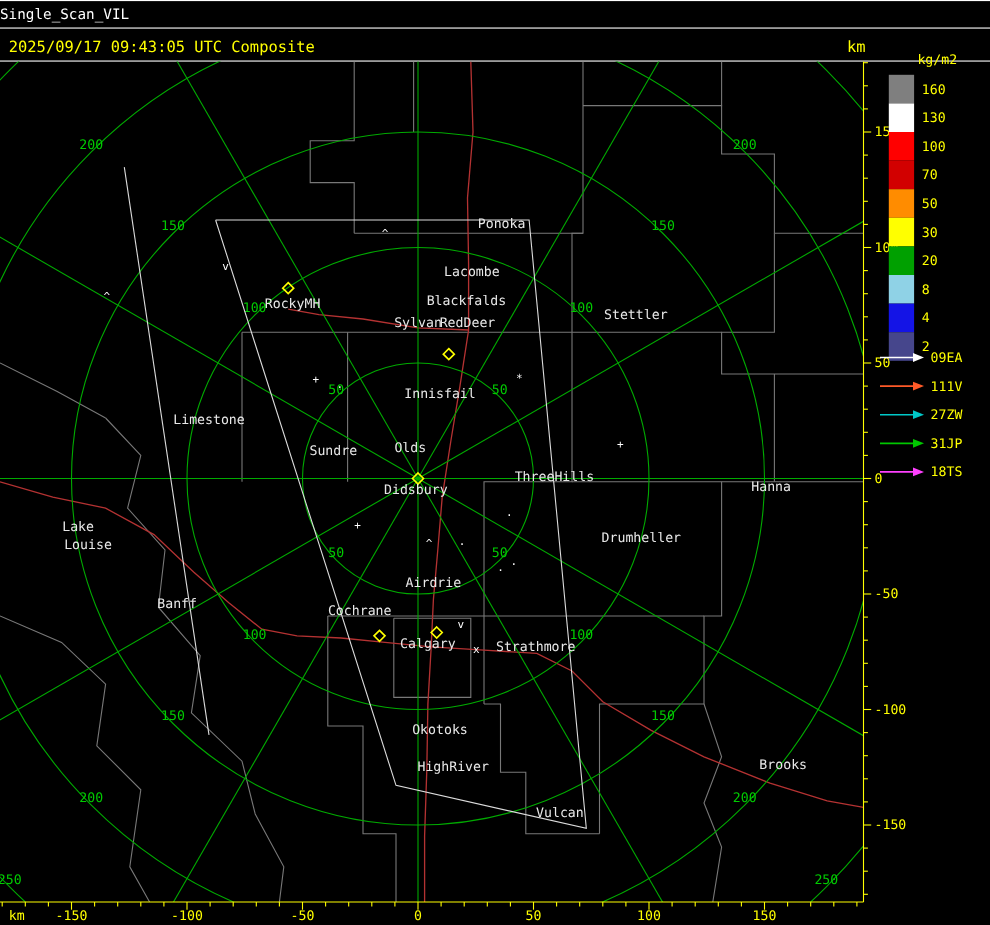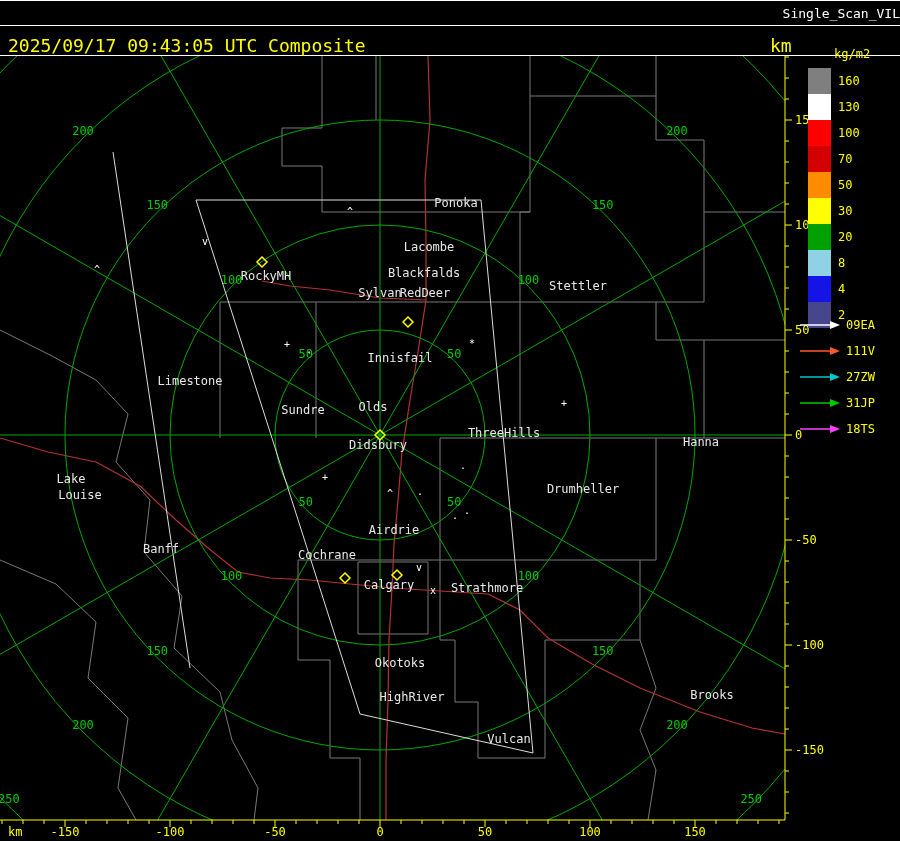--- a/index.html
+++ b/index.html
@@ -1,23 +1,23 @@
 <!DOCTYPE html>
 <html><head>
 <meta charset="utf-8">
 <style>
   html,body{margin:0;padding:0;background:#000;}
   .screen{position:relative;width:900px;height:841px;background:#000;
           font-family:"DejaVu Sans Mono",monospace;overflow:hidden;}
   .titlebar{position:absolute;left:0;top:0;width:900px;height:26px;box-sizing:border-box;
             border-top:1px solid #fff;border-bottom:1px solid #fff;
-            display:flex;align-items:center;justify-content:flex-end;
+            display:flex;align-items:center;justify-content:flex-start;
             color:#ffffff;font-size:13px;}
   .infobar{position:absolute;left:0;top:26px;width:900px;height:30px;box-sizing:border-box;
-           border-bottom:1px solid #fff;color:#ffff00;font-size:18px;}
+           border-bottom:1px solid #fff;color:#ffff00;font-size:14px;}
   .ts{position:absolute;left:8px;top:9px;white-space:pre;}
   .km-top{position:absolute;left:770px;top:9px;}
   #map-svg{position:absolute;left:0;top:0;}
   #map-svg text{font-family:"DejaVu Sans Mono",monospace;}
 </style>
 </head>
 <body>
 
 <div class="screen">
   <div class="titlebar">

